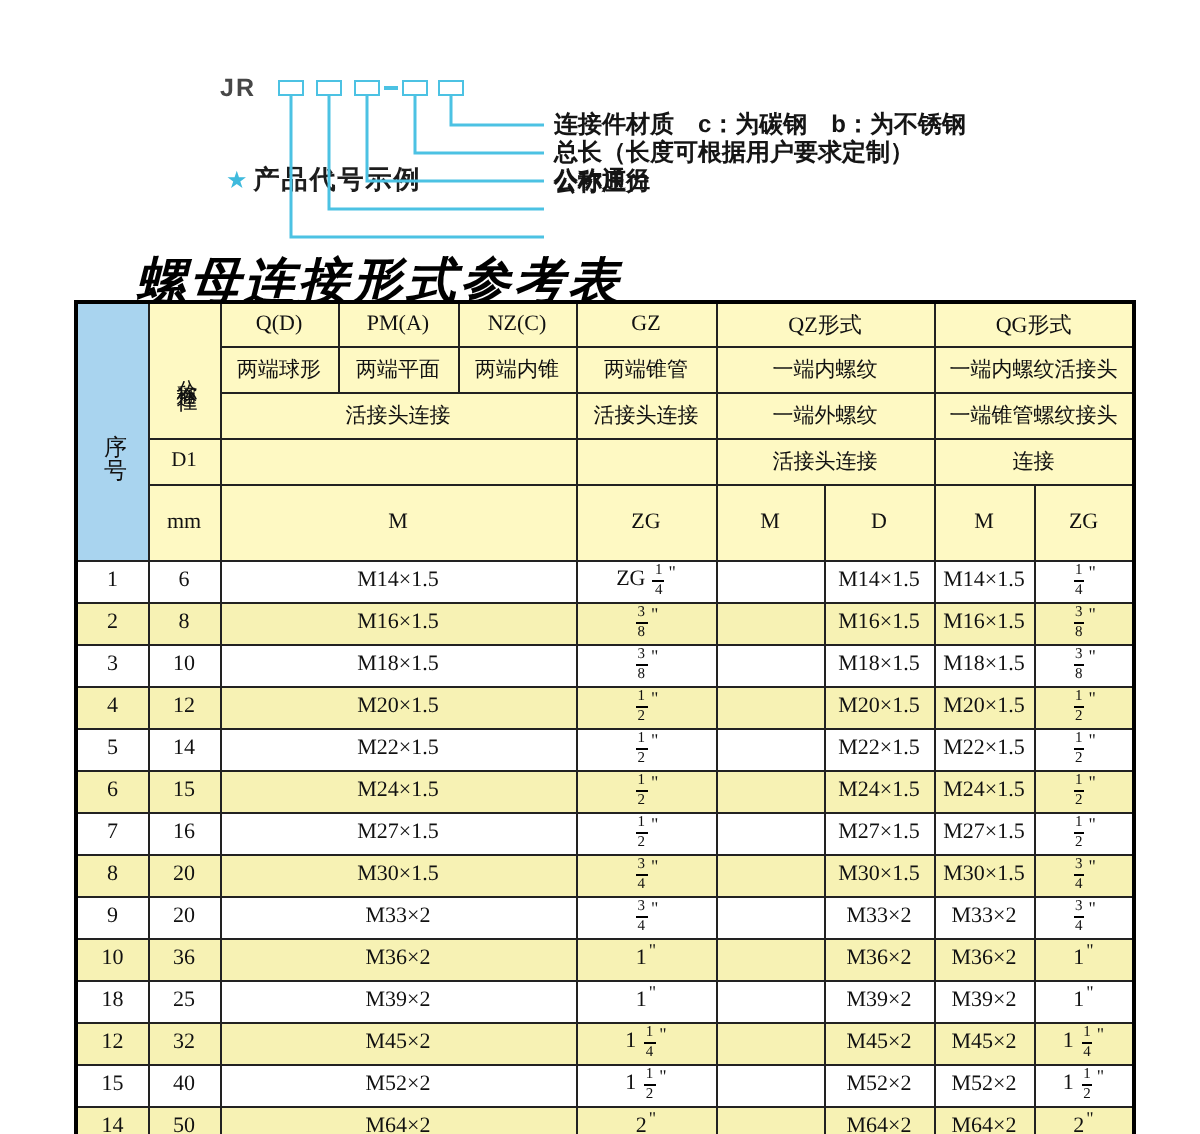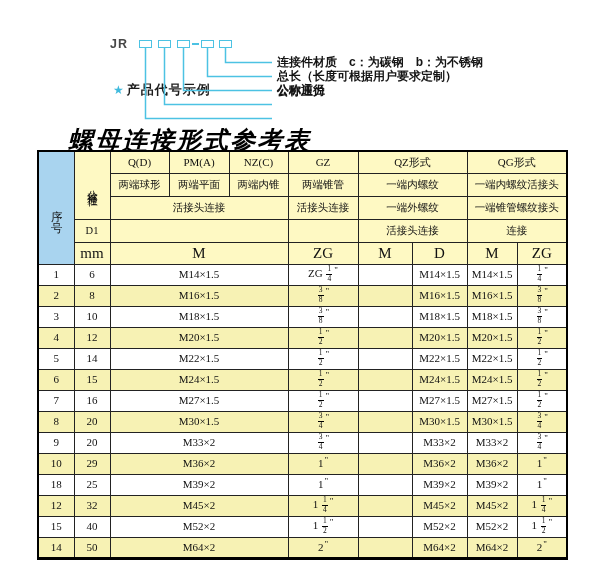--- a/index.html
+++ b/index.html
@@ -51,21 +51,21 @@
   }
   table.ref th, table.ref td {
     border:1px solid #222; text-align:center; vertical-align:middle;
     padding:0; overflow:hidden;
   }
   thead th { background:#fef9c3; font-weight:normal; font-size:10.5px; color:#111; }
   thead tr:nth-child(1) th { height:22px; font-size:11px; }
   thead tr:nth-child(2) th { height:23px; }
   thead tr:nth-child(3) th { height:23px;margin-left:12px; }
   thead tr:nth-child(4) th { height:23px; }
-  thead tr:nth-child(5) th { height:22px; font-size:15px; }
+  thead tr:nth-child(5) th { height:38px; font-size:11px; }
   thead th.seq-th { background:#a9d4ef; }
   .vtext { writing-mode:vertical-rl; text-orientation:upright; display:inline-block; }
   .vtext.seq { letter-spacing:13px; font-size:11.5px; position:relative; top:7px; }
   .vtext.dn  { letter-spacing:2px;  font-size:10.5px; position:relative; top:1px; }
 
   tbody td { height:21px; font-size:11px; color:#111; line-height:1; }
   tbody tr:nth-child(even) td { background:#f7f2b4; }
   tbody tr:nth-child(odd)  td { background:#ffffff; }
 
   .frac {
@@ -303,21 +303,21 @@
           <td></td>
           <td>M33×2</td>
           <td>M33×2</td>
           <td><span class="frac">
               <span class="fn">3</span>
               <span class="fd">4</span>
             </span><span class="q">"</span></td>
         </tr>
         <tr>
           <td>10</td>
-          <td>29</td>
+          <td>36</td>
           <td colspan="3">M36×2</td>
           <td>1<span class="q">"</span></td>
           <td></td>
           <td>M36×2</td>
           <td>M36×2</td>
           <td>1<span class="q">"</span></td>
         </tr>
         <tr>
           <td>18</td>
           <td>25</td>

